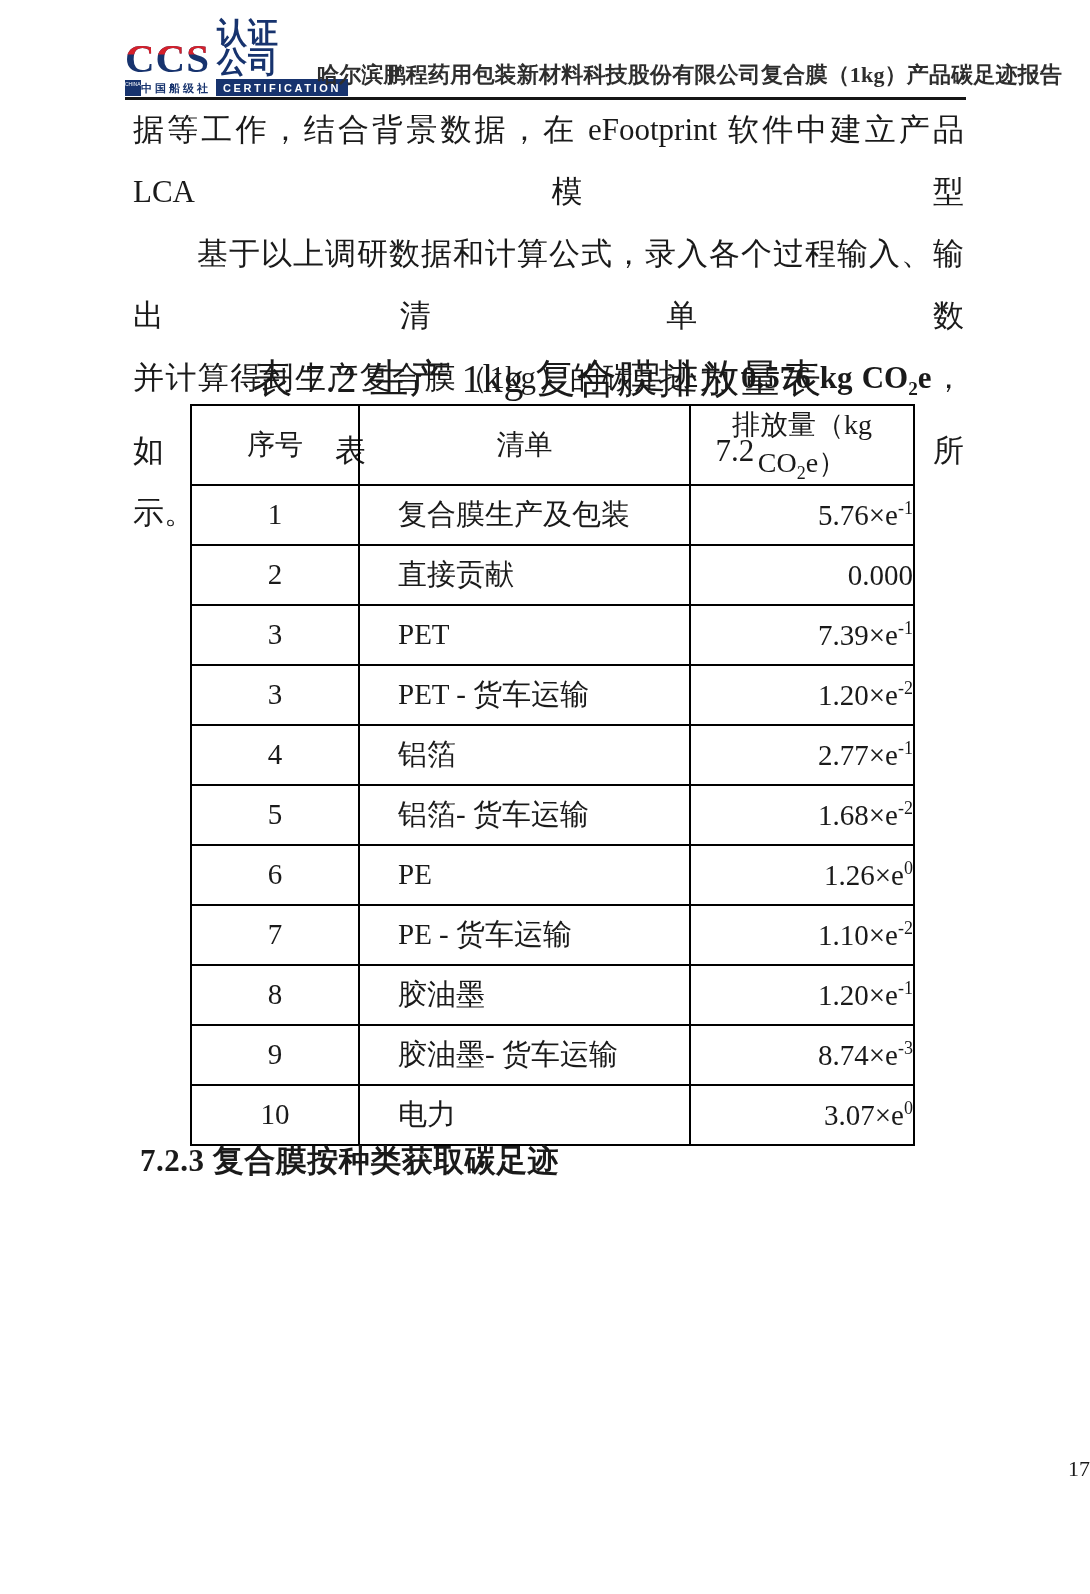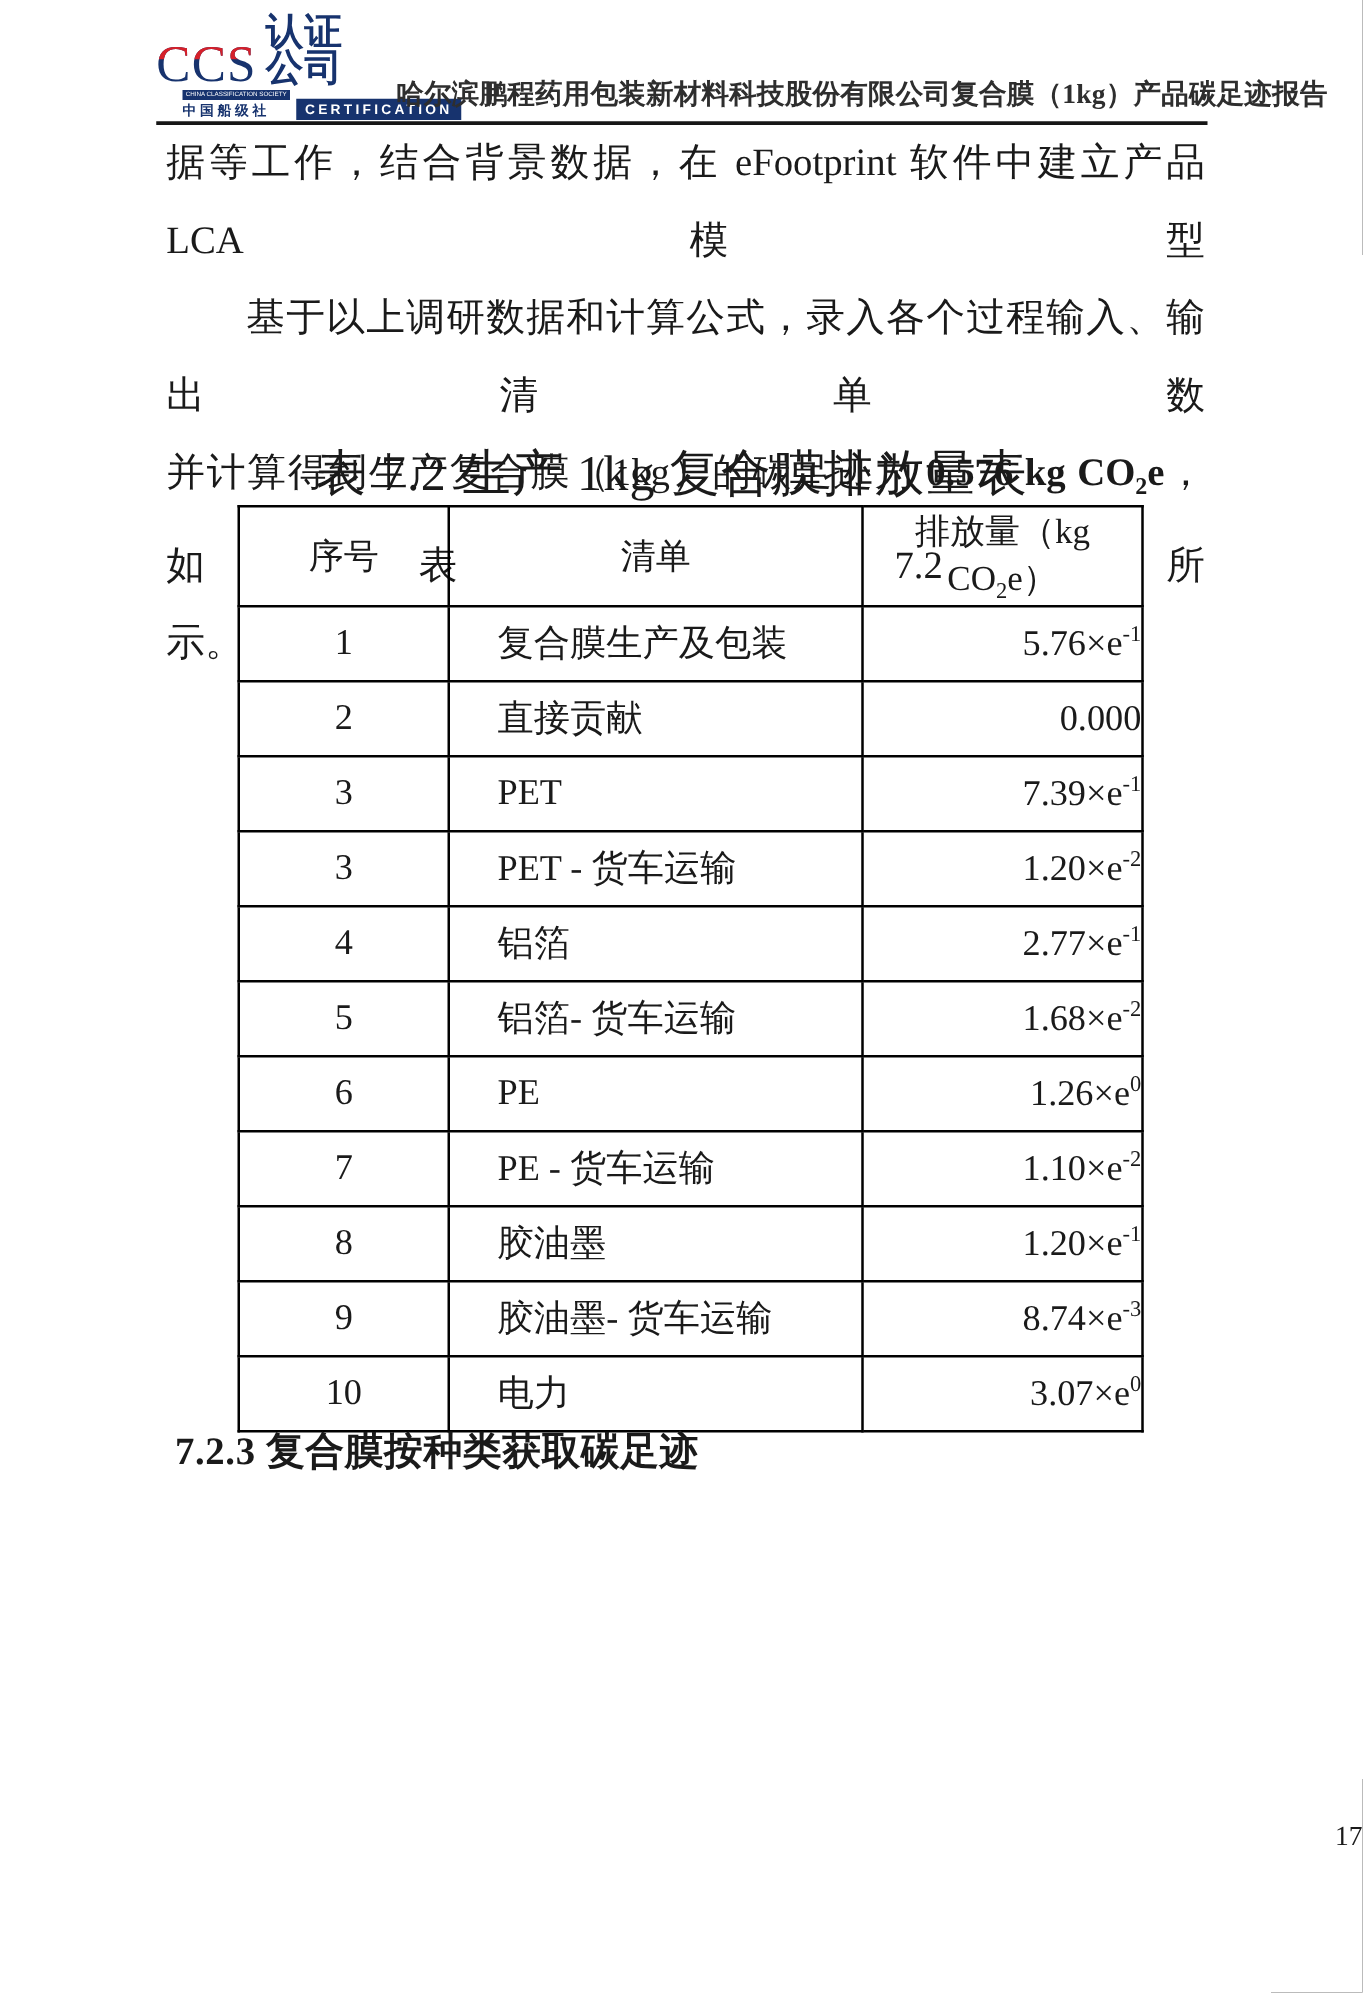--- a/index.html
+++ b/index.html
@@ -6,26 +6,26 @@
   .page{
     position:relative;width:1090px;height:1594px;margin:0 auto;background:#ffffff;
     font-family:"Liberation Serif","DejaVu Serif",serif;color:#1a1a1a;overflow:hidden;
   }
   
   .header-row{position:absolute;left:125px;top:26px;width:841px;height:70px;
     display:flex;align-items:flex-end;}
   .header-rule{position:absolute;left:125px;top:97px;width:841px;height:3px;background:#161616;}
   .logo{display:flex;flex-direction:column;width:178px;flex:0 0 auto;}
   .logo-top{display:flex;align-items:flex-end;gap:7px;line-height:1;}
-  .ccs-wrap{position:relative;font-weight:normal;font-size:41px;line-height:0.82;letter-spacing:1px;}
+  .ccs-wrap{position:relative;font-weight:bold;font-size:41px;line-height:0.82;letter-spacing:1px;}
   .ccs-base{color:#17336e;}
   .ccs-over{position:absolute;left:0;top:0;color:#d6202a;clip-path:inset(0 0 64% 0);}
   .logo-cn{font-size:30px;font-weight:bold;color:#17336e;letter-spacing:1px;line-height:0.95;}
   .logo-bottom{display:flex;align-items:flex-end;gap:5px;margin-top:3px;}
-  .logo-left{display:flex;flex-direction:column;width:86px;flex:0 0 auto;margin-left:21px;}
+  .logo-left{display:flex;flex-direction:row;width:86px;flex:0 0 auto;}
   .tiny-bar{background:#17336e;color:#ffffff;font-size:5px;line-height:8px;text-align:center;
     white-space:nowrap;overflow:hidden;font-family:"Liberation Sans",sans-serif;}
   .society{font-size:11px;color:#17336e;font-weight:bold;letter-spacing:3px;white-space:nowrap;margin-top:1px;}
   .cert-bar{background:#17336e;color:#ffffff;font-weight:bold;font-size:11px;letter-spacing:2.6px;
     padding:3px 7px 2px 7px;font-family:"Liberation Sans",sans-serif;white-space:nowrap;}
   .header-title{font-size:22px;font-weight:bold;color:#2e2e2e;white-space:nowrap;
     margin-left:14px;margin-bottom:6px;letter-spacing:0.2px;}
   
   .para{position:absolute;left:133px;top:99px;width:831px;font-size:31px;line-height:62px;}
   .pline{width:100%;}

